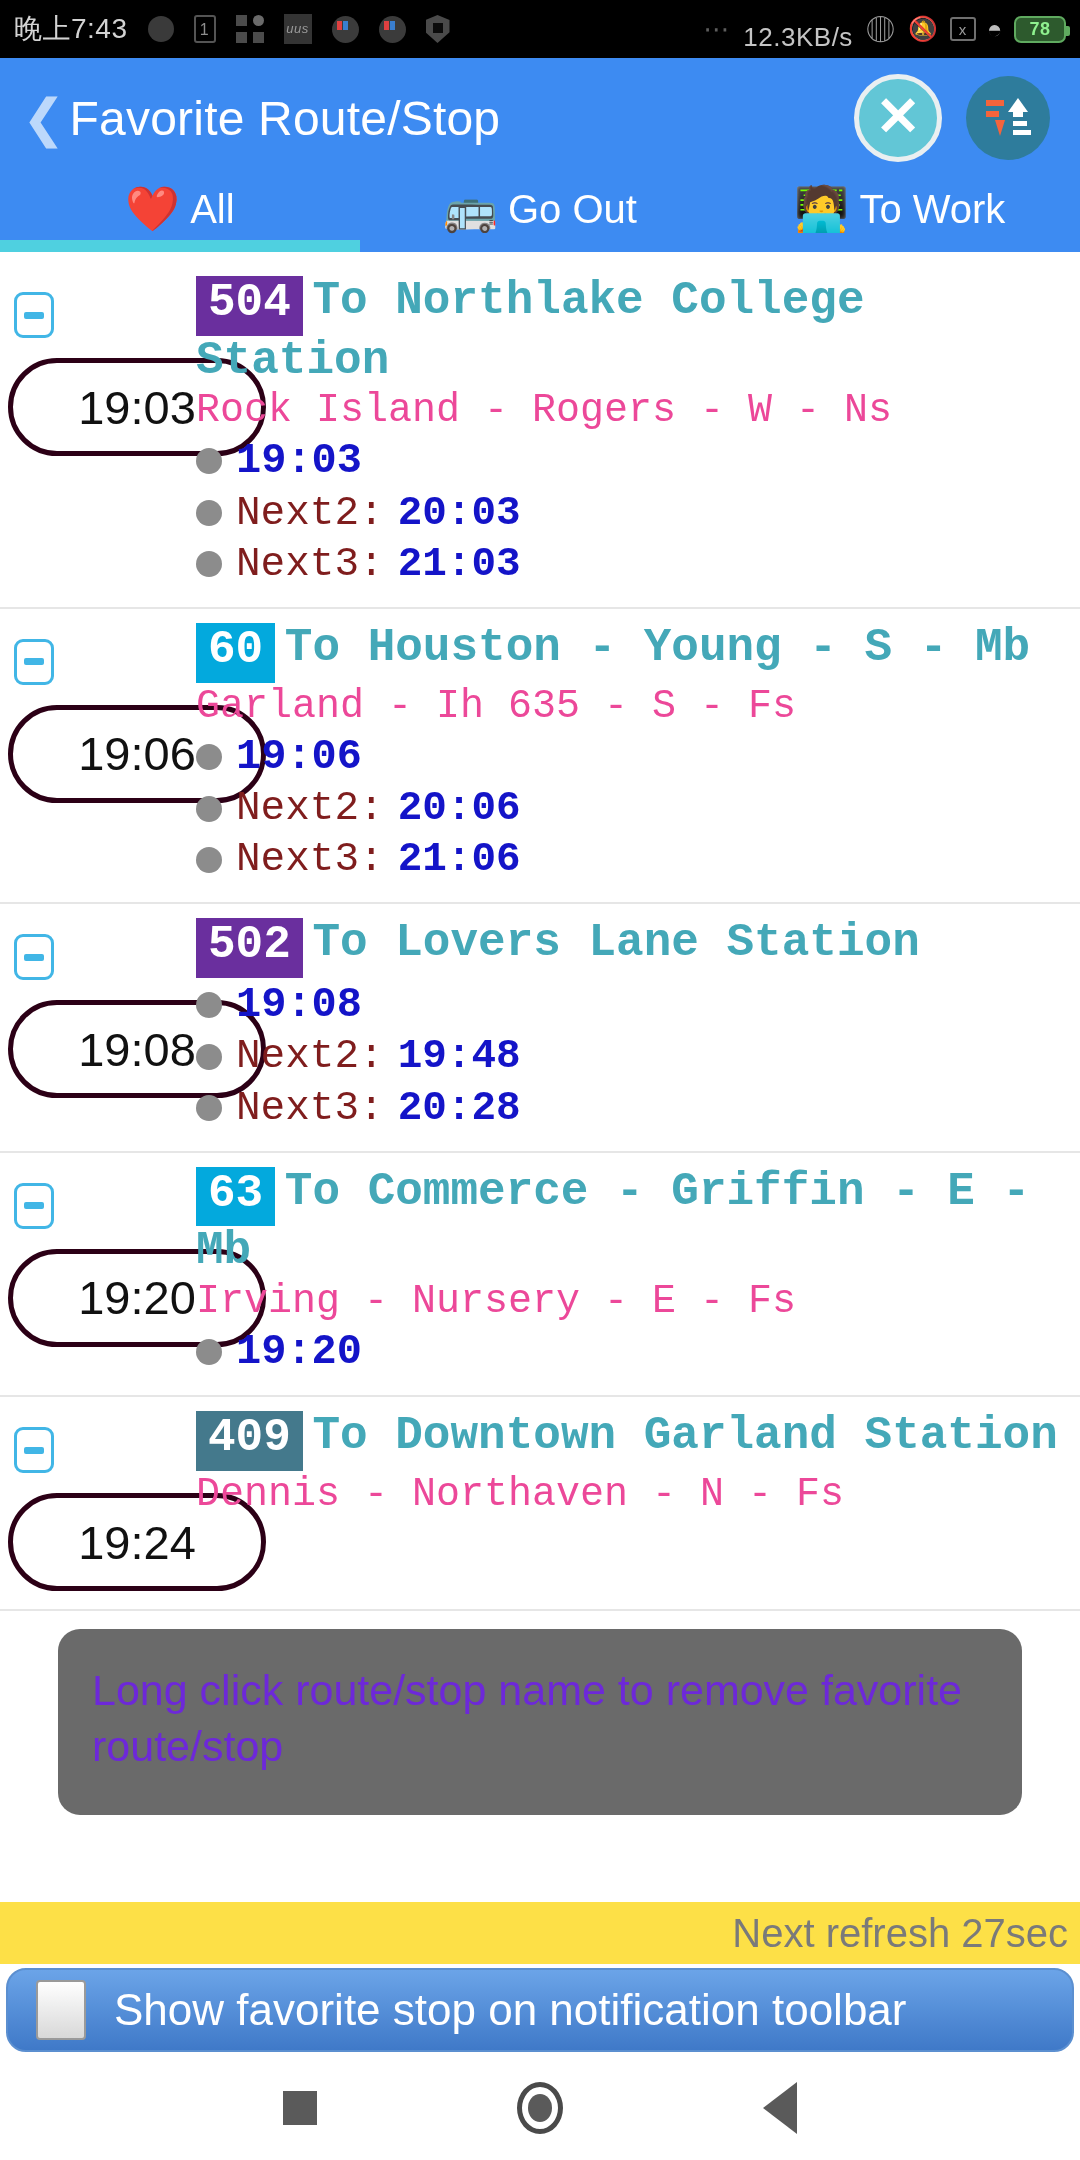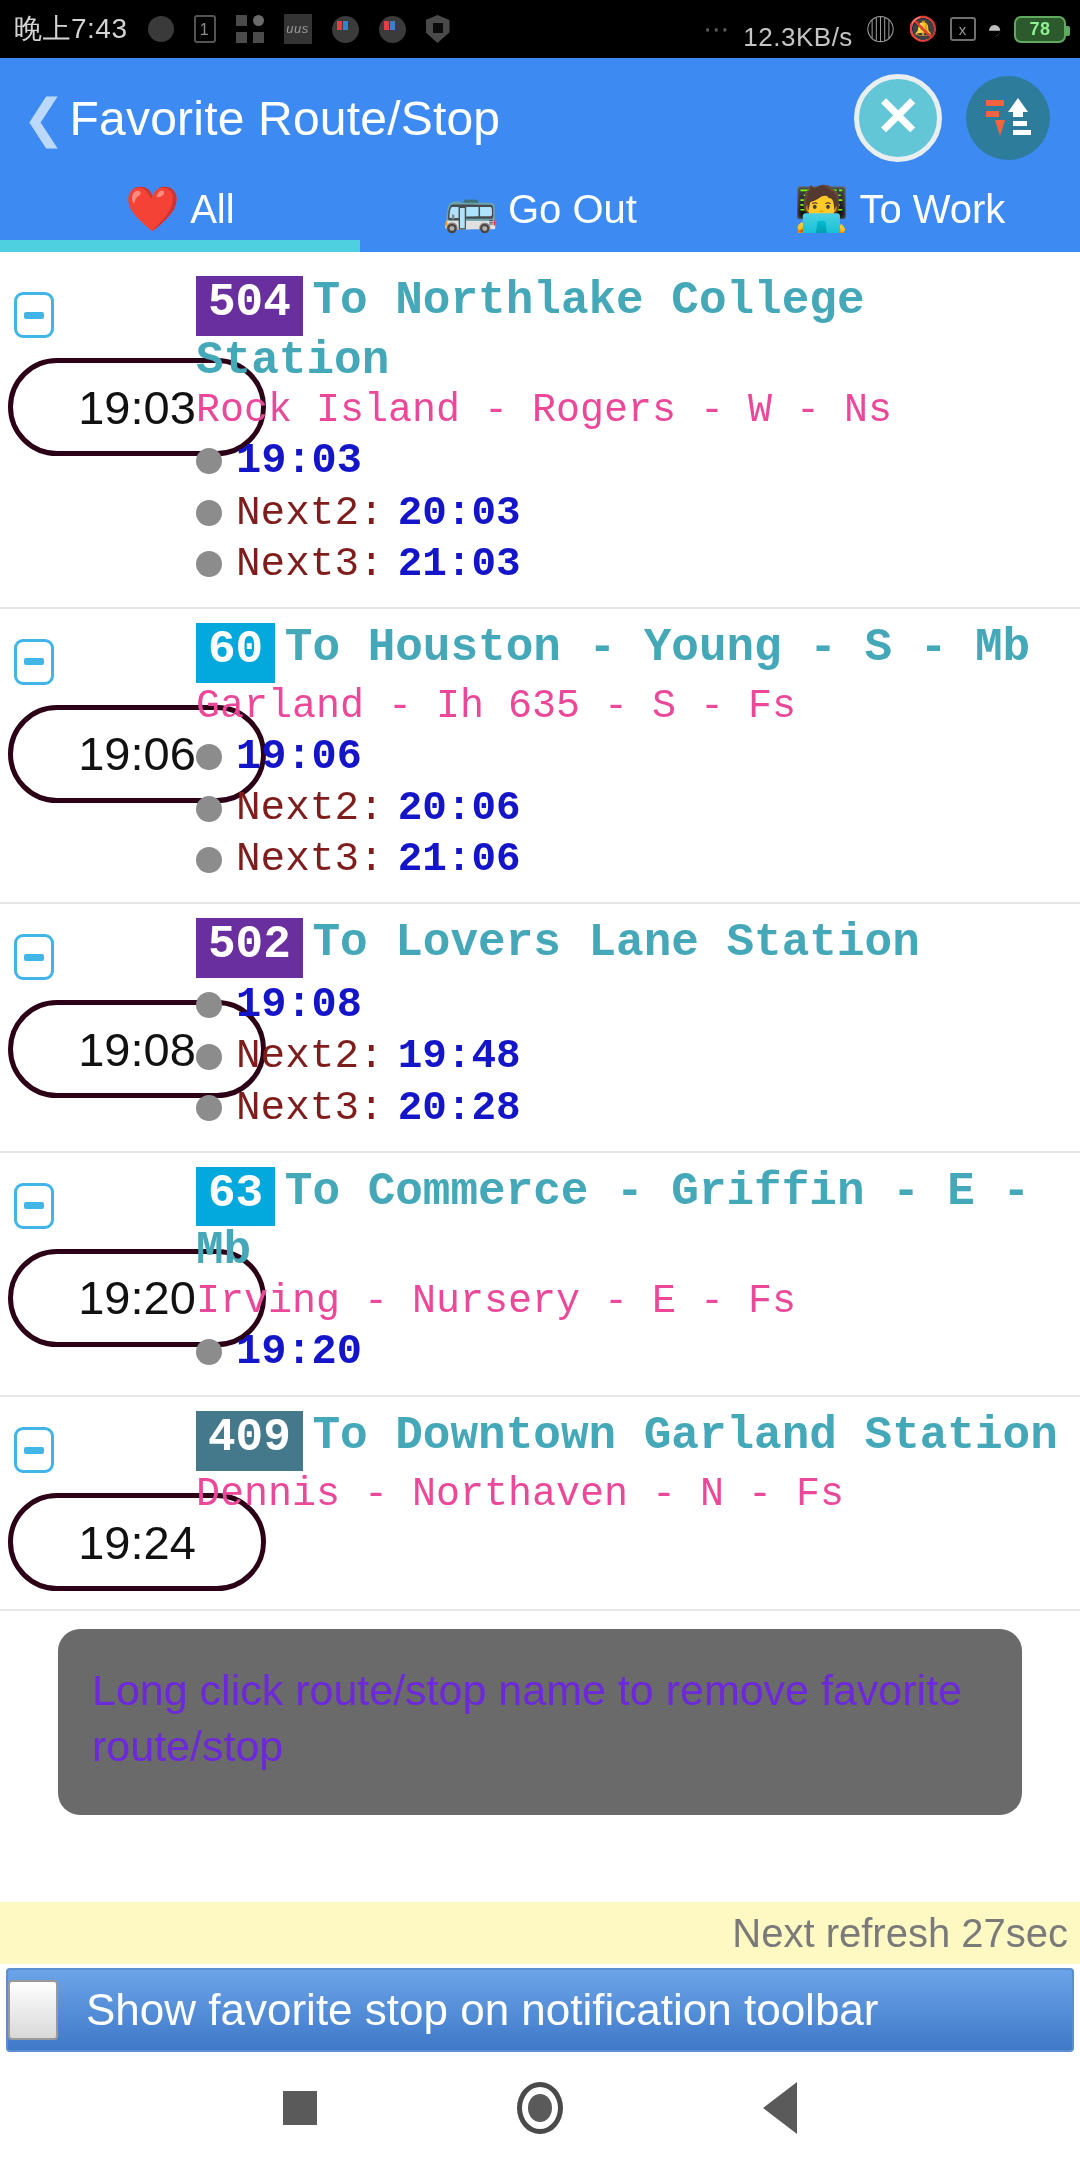--- a/index.html
+++ b/index.html
@@ -97,27 +97,27 @@
     border:5px solid #2c0016; border-radius:52px; background:#fff;
     display:flex;align-items:center;justify-content:center; font-size:47px; color:#111; }
 
   
   .toast{ position:absolute; left:58px; right:58px; top:1629px;
     background:rgba(85,85,85,.88); border-radius:22px; padding:34px 34px 40px 34px; }
   .toast-text{ color:#6d28d9; font-size:43px; line-height:1.3; }
 
   
   .refresh-bar{ position:absolute; left:0; right:0; bottom:196px; height:62px;
-    background:#fef9c3; display:flex; align-items:center; justify-content:flex-end;
+    background:#fde047; display:flex; align-items:center; justify-content:flex-end;
     padding-right:12px; }
   .refresh-text{ color:#7a7a7a; font-size:40px; }
   .notify-btn{ position:absolute; left:6px; right:6px; bottom:108px; height:84px;
-    border-radius:4px; border:2px solid #5b8fd0;
+    border-radius:20px; border:2px solid #5b8fd0;
     background: linear-gradient(#6ba4e8, #3f79c8);
-    display:flex; align-items:center; gap:28px; }
+    display:flex; align-items:center; padding-left:28px; gap:28px; }
   .chk{ width:50px;height:60px;border:2px solid #9a9a9a;border-radius:4px;
     background:linear-gradient(#ffffff,#d8d8d8); }
   .notify-label{ color:#fff; font-size:44px; }
   .navbar{ position:absolute; left:0; right:0; bottom:0; height:104px; background:#fff;
     display:flex; align-items:center; justify-content:center; gap:200px; }
   .nav-square{ width:34px;height:34px;background:#5a5a5a; }
   .nav-circle{ width:46px;height:52px;border-radius:50%;border:5px solid #4a4a4a;
     display:flex;align-items:center;justify-content:center;}
   .nav-circle i{ width:24px;height:28px;border-radius:50%;background:#5a5a5a; }
   .nav-tri{ width:0;height:0;border-top:26px solid transparent;border-bottom:26px solid transparent;

